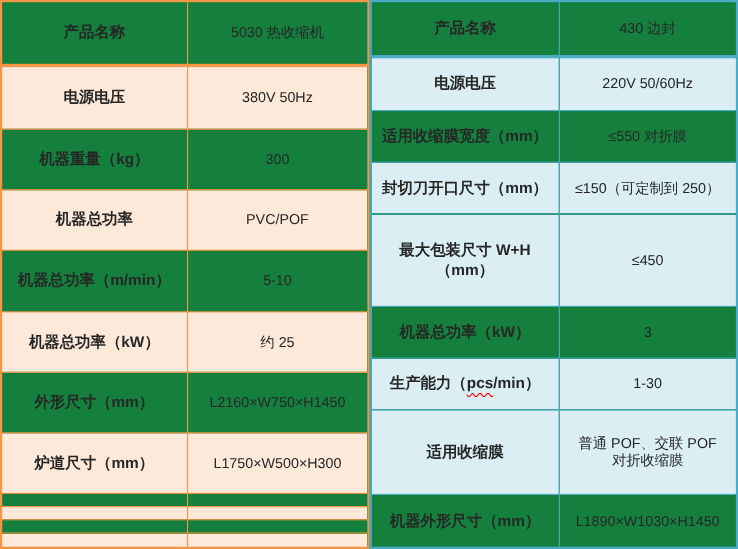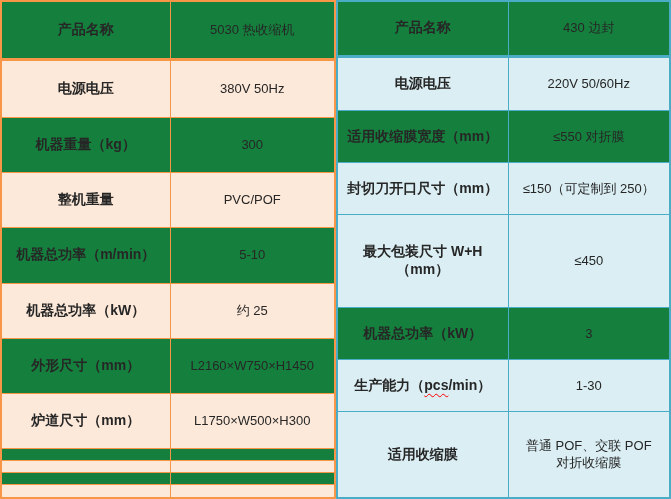--- a/index.html
+++ b/index.html
@@ -57,21 +57,21 @@
     </tr>
     <tr class="alt">
       <td class="lbl">电源电压</td>
       <td class="val">380V 50Hz</td>
     </tr>
     <tr>
       <td class="lbl">机器重量（kg）</td>
       <td class="val">300</td>
     </tr>
     <tr class="alt">
-      <td class="lbl">整机重量</td>
+      <td class="lbl">机器总功率</td>
       <td class="val">PVC/POF</td>
     </tr>
     <tr>
       <td class="lbl">机器总功率（m/min）</td>
       <td class="val">5-10</td>
     </tr>
     <tr class="alt">
       <td class="lbl">机器总功率（kW）</td>
       <td class="val">约 25</td>
     </tr>
@@ -138,16 +138,20 @@
       </td>
       <td class="val">1-30</td>
     </tr>
     <tr class="alt">
       <td class="lbl">适用收缩膜</td>
       <td class="val">
         <span>普通 POF、交联 POF</span>
         <span class="line2">对折收缩膜</span>
       </td>
     </tr>
+    <tr>
+      <td class="lbl">机器外形尺寸（mm）</td>
+      <td class="val">L1890×W1030×H1450</td>
+    </tr>
   </tbody>
     </table>
 
 </div>
 
 </body></html>

